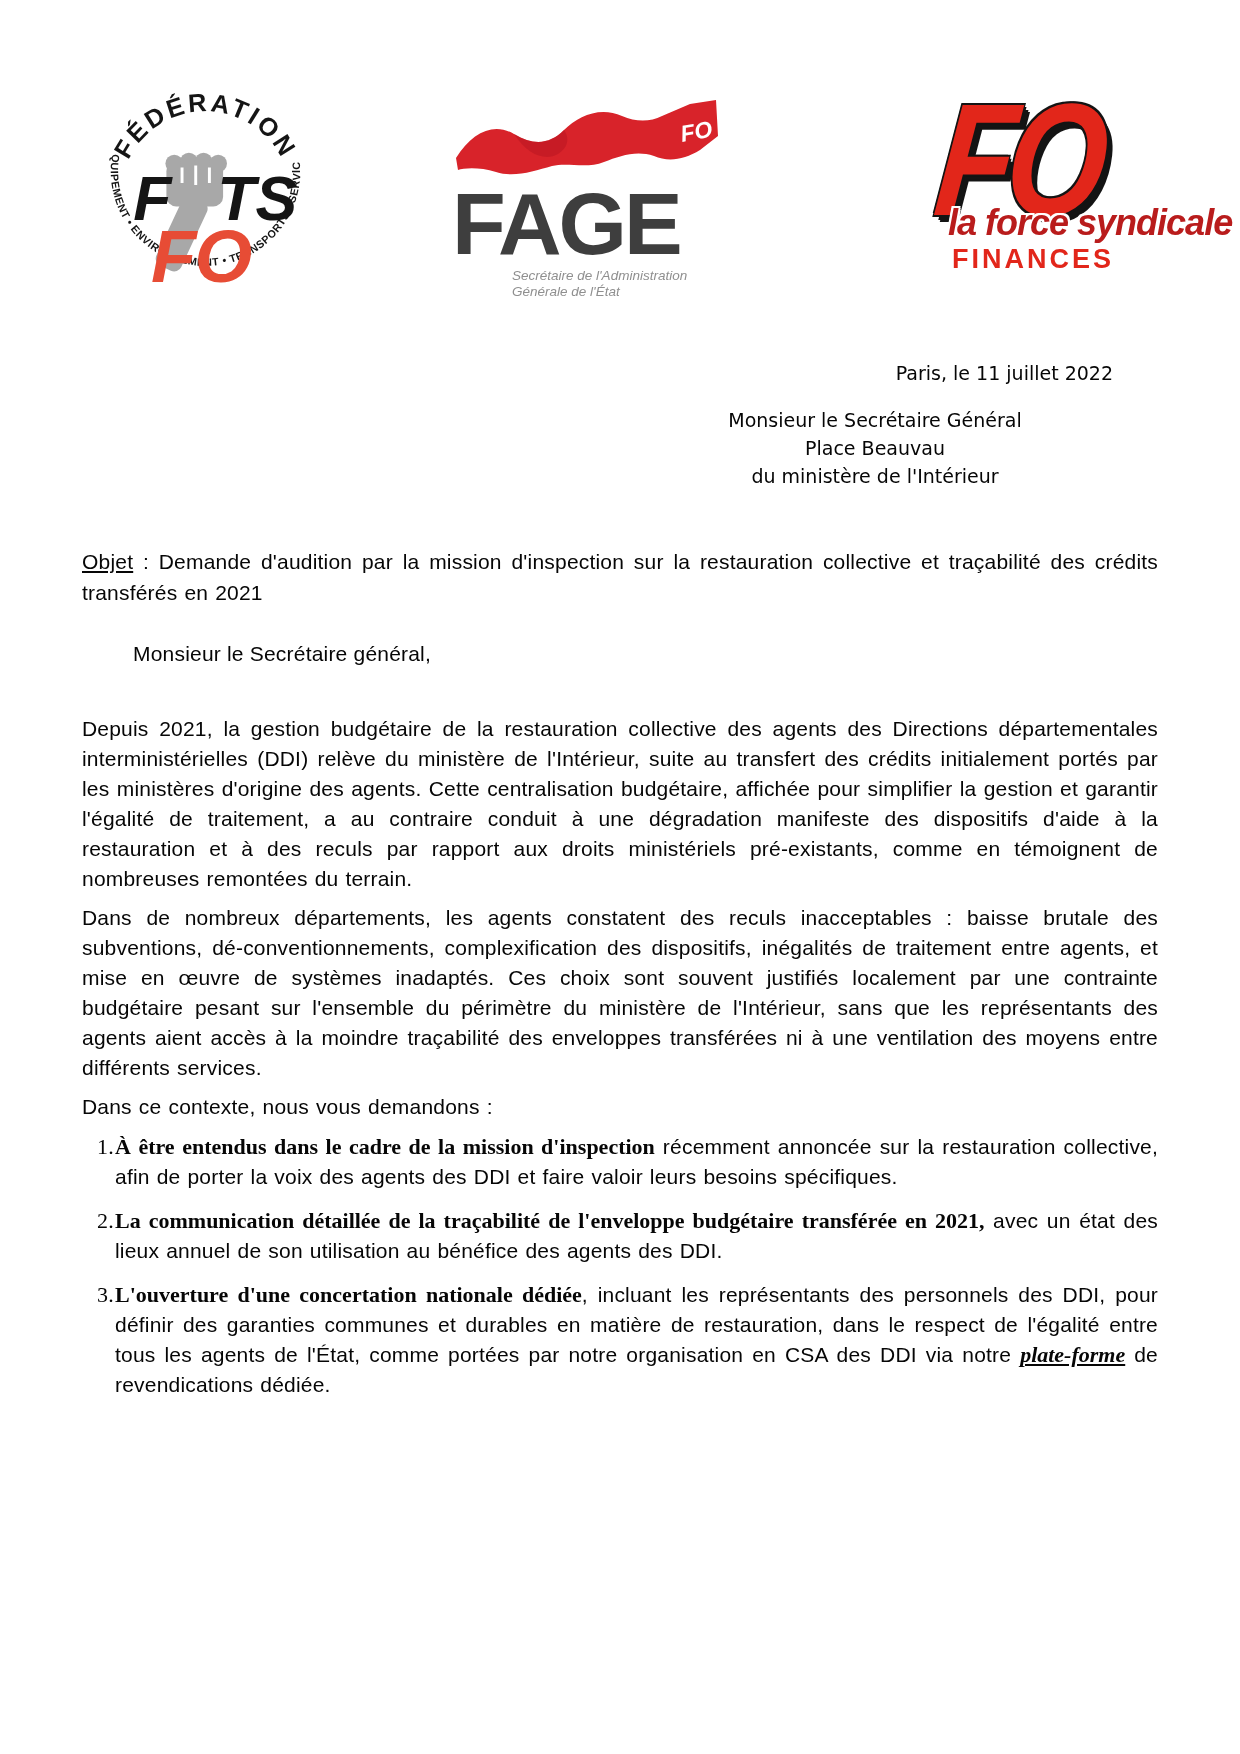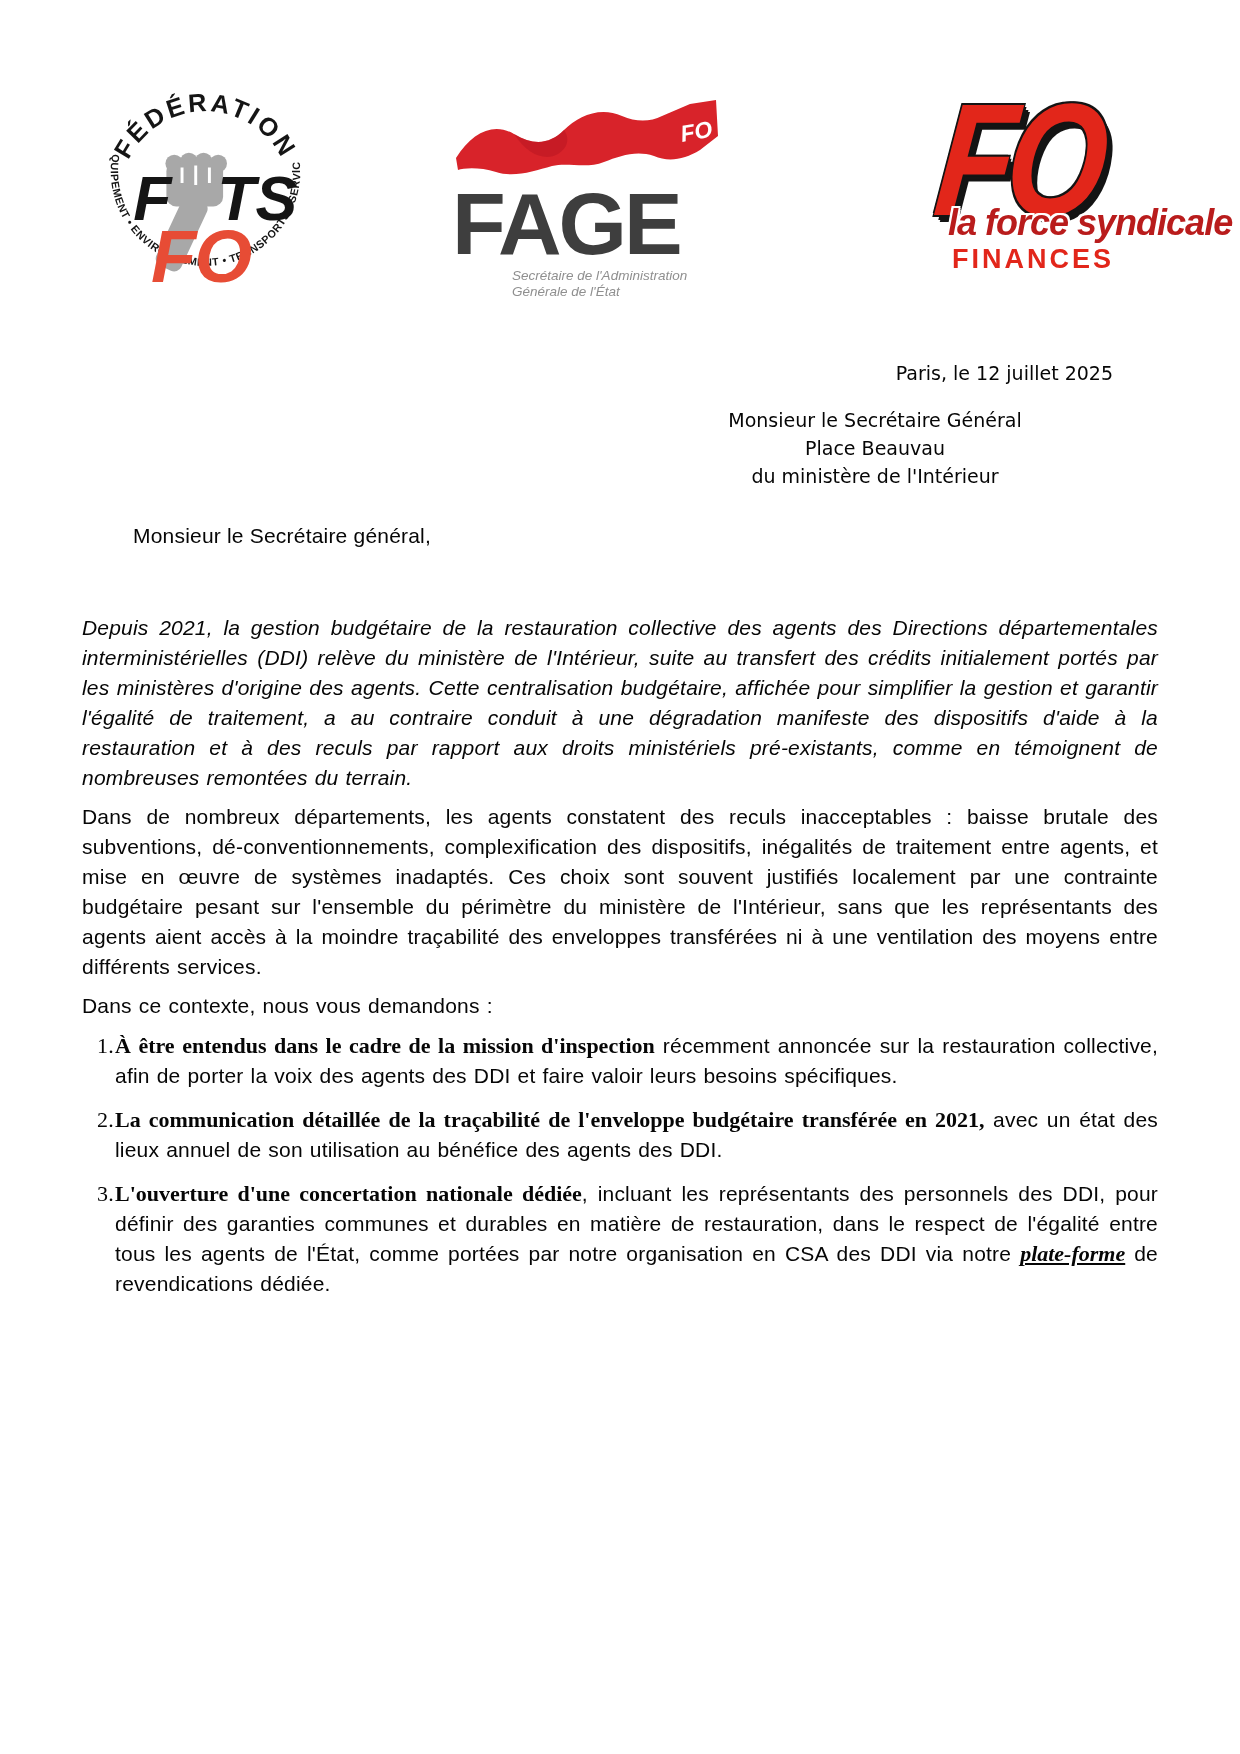--- a/index.html
+++ b/index.html
@@ -27,21 +27,21 @@
   .dateline{margin-top:50px;padding-right:45px;text-align:right;
        font-family:"DejaVu Sans",sans-serif;font-size:19px;}
   .recipient{margin-top:22px;margin-left:510px;width:566px;text-align:center;
        font-family:"DejaVu Sans",sans-serif;font-size:19px;line-height:28px;}
   .subject{margin-top:56px;text-align:justify;font-size:21px;line-height:31px;
        letter-spacing:.2px;word-spacing:1px;}
   .ul{text-decoration:underline;}
   .salutation{margin-top:34px;padding-left:51px;font-size:21px;letter-spacing:.2px;}
   .para{margin:0 0 9px 0;text-align:justify;font-size:21px;line-height:30px;
        letter-spacing:.2px;word-spacing:1px;}
-  .para.first{margin-top:65px;font-style:italic;}
+  .para.first{margin-top:48px;}
   .olist{margin-top:10px;}
   .oitem{position:relative;padding-left:33px;margin-bottom:14px;text-align:justify;
        font-size:21px;line-height:30px;letter-spacing:.2px;word-spacing:1px;}
   .onum{position:absolute;left:15px;top:0;font-family:"Liberation Serif",serif;
        font-size:22px;}
   .bserif{font-family:"Liberation Serif",serif;font-weight:bold;font-size:22px;
        letter-spacing:0;}
   .em-ul{font-family:"Liberation Serif",serif;font-weight:bold;font-style:italic;
        text-decoration:underline;font-size:22px;letter-spacing:0;}
 </style>
@@ -100,28 +100,29 @@
 
     <div class="logo3">
       <div class="fo3">FO</div>
       <div class="fo3-tag">la force syndicale</div>
       <div class="fo3-fin">FINANCES</div>
     </div>
   </div>
 
   <div class="letter">
 
-    <div class="dateline">Paris, le 12 juillet 2025</div>
+    <div class="dateline">Paris, le 11 juillet 2022</div>
 
     <div class="recipient">
       <div>Monsieur le Secrétaire Général</div>
       <div>Place Beauvau</div>
       <div>du ministère de l'Intérieur</div>
     </div>
 
+    <div class="subject"><span class="ul">Objet</span><span> : Demande d'audition par la mission d'inspection sur la restauration collective et traçabilité des crédits transférés en 2021</span></div>
 
     <div class="salutation">Monsieur le Secrétaire général,</div>
 
     <p class="para first">Depuis 2021, la gestion budgétaire de la restauration collective des agents des Directions départementales interministérielles (DDI) relève du ministère de l'Intérieur, suite au transfert des crédits initialement portés par les ministères d'origine des agents. Cette centralisation budgétaire, affichée pour simplifier la gestion et garantir l'égalité de traitement, a au contraire conduit à une dégradation manifeste des dispositifs d'aide à la restauration et à des reculs par rapport aux droits ministériels pré-existants, comme en témoignent de nombreuses remontées du terrain.</p>
 
     <p class="para">Dans de nombreux départements, les agents constatent des reculs inacceptables : baisse brutale des subventions, dé-conventionnements, complexification des dispositifs, inégalités de traitement entre agents, et mise en œuvre de systèmes inadaptés. Ces choix sont souvent justifiés localement par une contrainte budgétaire pesant sur l'ensemble du périmètre du ministère de l'Intérieur, sans que les représentants des agents aient accès à la moindre traçabilité des enveloppes transférées ni à une ventilation des moyens entre différents services.</p>
 
     <p class="para">Dans ce contexte, nous vous demandons :</p>
 
     <div class="olist">

